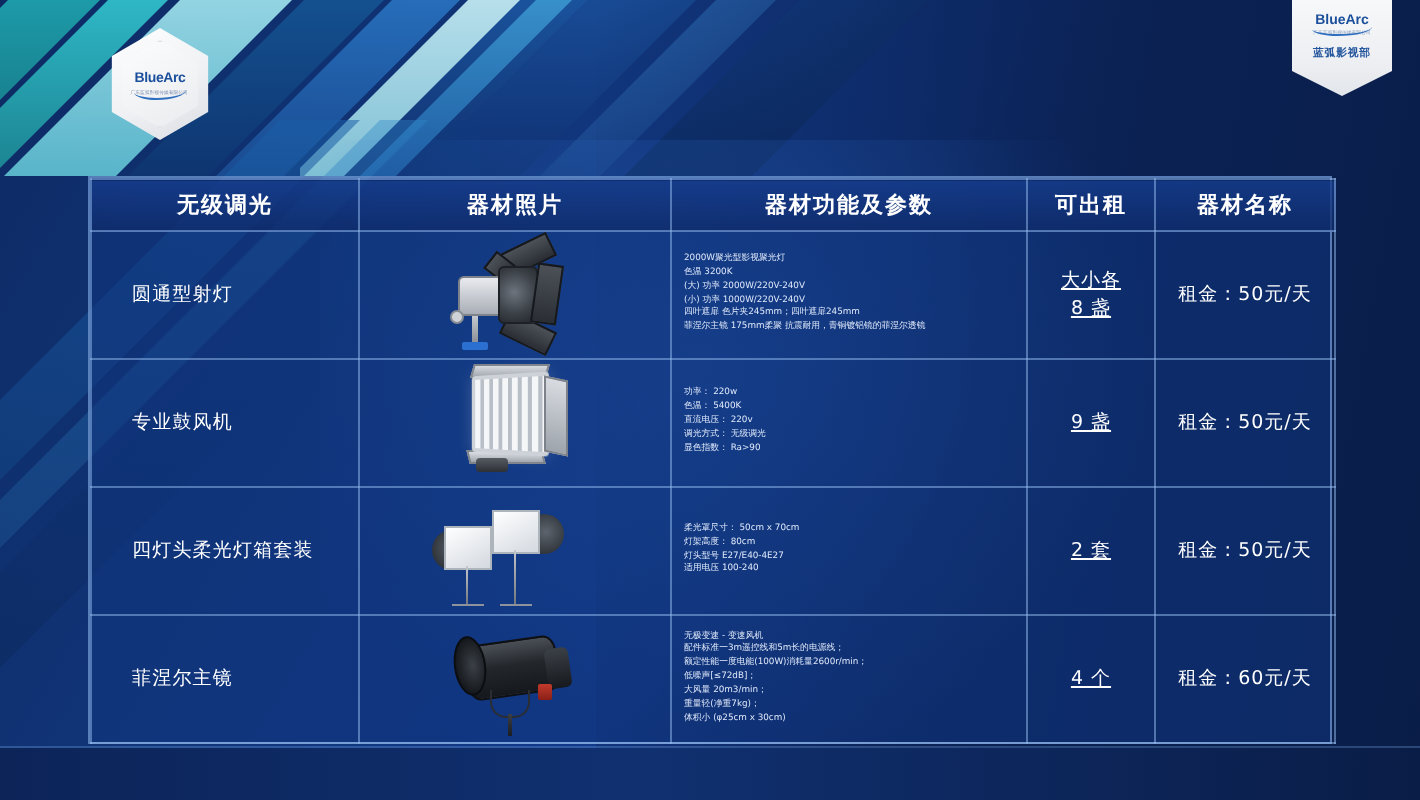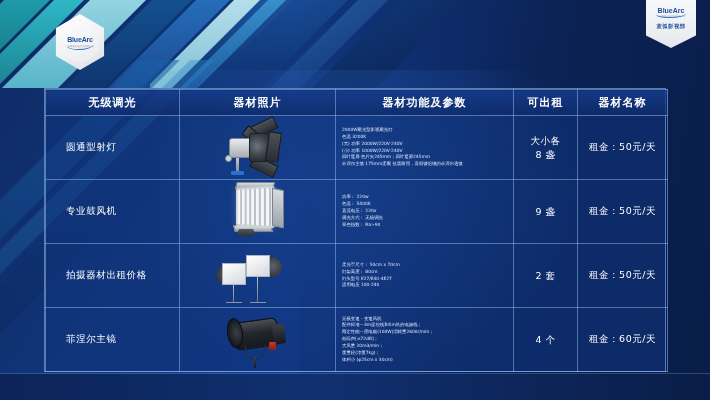--- a/index.html
+++ b/index.html
@@ -146,21 +146,21 @@
   .col-price { width: 90px; }
 
   td.cell-name {
     font-size: 9.5px; padding-left: 20px; letter-spacing: .6px;
     font-family: "DejaVu Sans", sans-serif;
   }
   td.cell-qty, td.cell-price {
     text-align: center; font-size: 9.5px; letter-spacing: .5px;
     font-family: "DejaVu Sans", sans-serif;
   }
-  td.cell-qty .qty-line { display:block; line-height: 1.45; }
+  td.cell-qty .qty-line { display:block; line-height: 1.45; text-decoration: underline; }
   td.cell-spec {
     padding: 3px 4px 3px 6px;
     vertical-align: middle;
   }
   .spec-line {
     font-size: 4.4px; line-height: 1.55; color: #dfe9fb;
     white-space: nowrap;
     font-family: "DejaVu Sans", sans-serif;
     transform-origin: left center;
   }
@@ -411,21 +411,21 @@
             <div class="spec-line">调光方式： 无级调光</div>
             <div class="spec-line">显色指数： Ra&gt;90</div>
           </td>
           <td class="cell-qty">
             <span class="qty-line">9 盏</span>
           </td>
           <td class="cell-price">租金：50元/天</td>
         </tr>
 
         <tr>
-          <td class="cell-name">拍摄器材出租价格</td>
+          <td class="cell-name">四灯头柔光灯箱套装</td>
           <td class="cell-photo">
             <div class="photo-box">
               <div class="softbox-kit">
                 <div class="sb-umb"></div>
                 <div class="sb-umb b2"></div>
                 <div class="sb-box a"></div>
                 <div class="sb-box b"></div>
                 <div class="sb-stand s1"></div>
                 <div class="sb-stand s2"></div>
                 <div class="sb-legs l1"></div>

